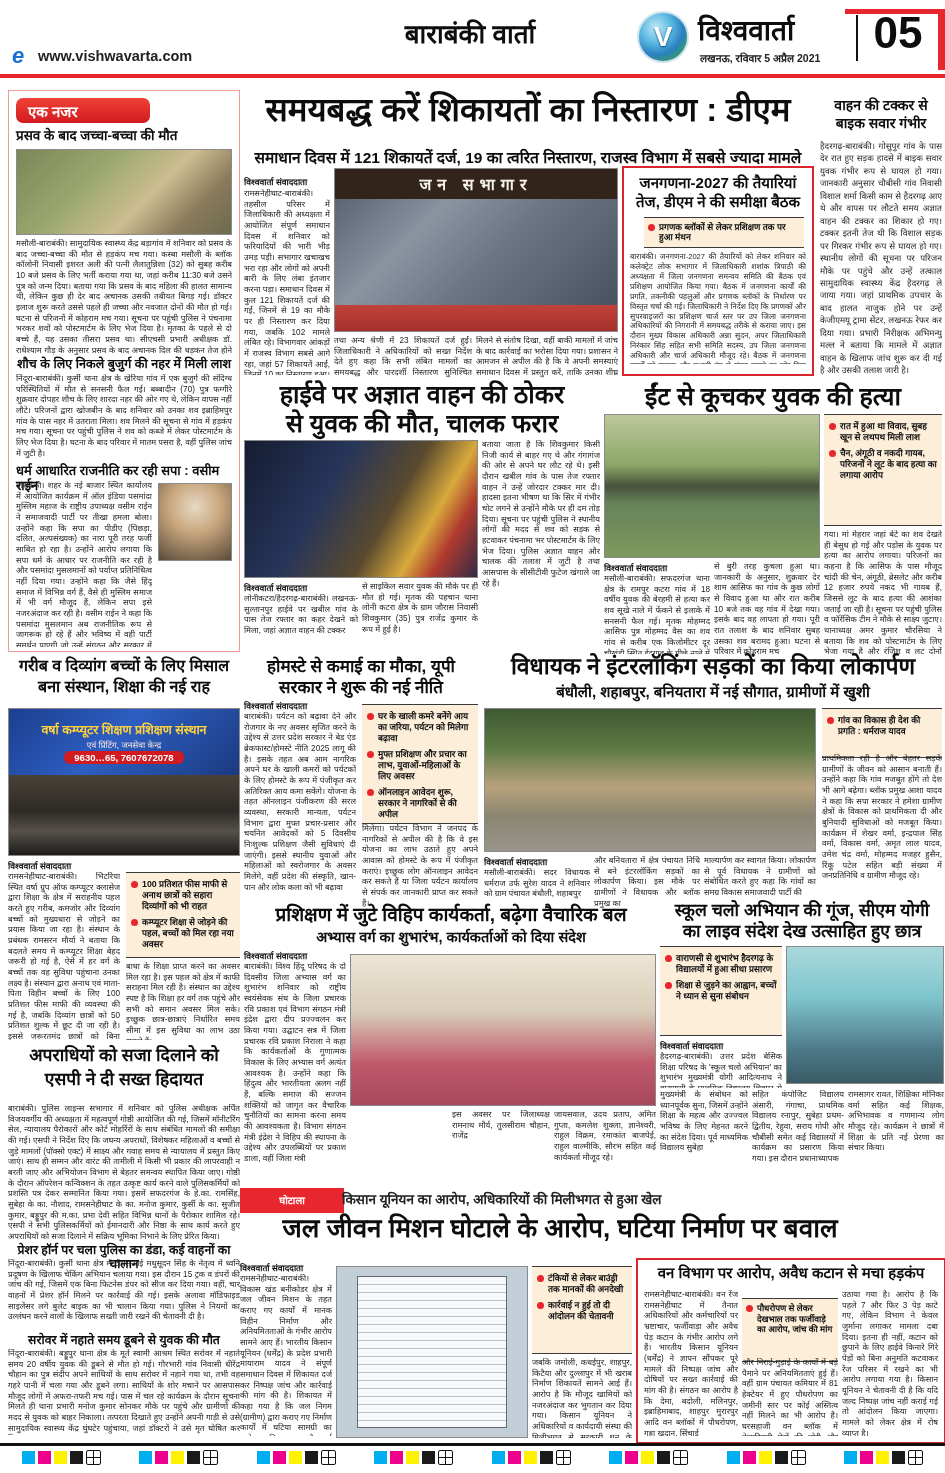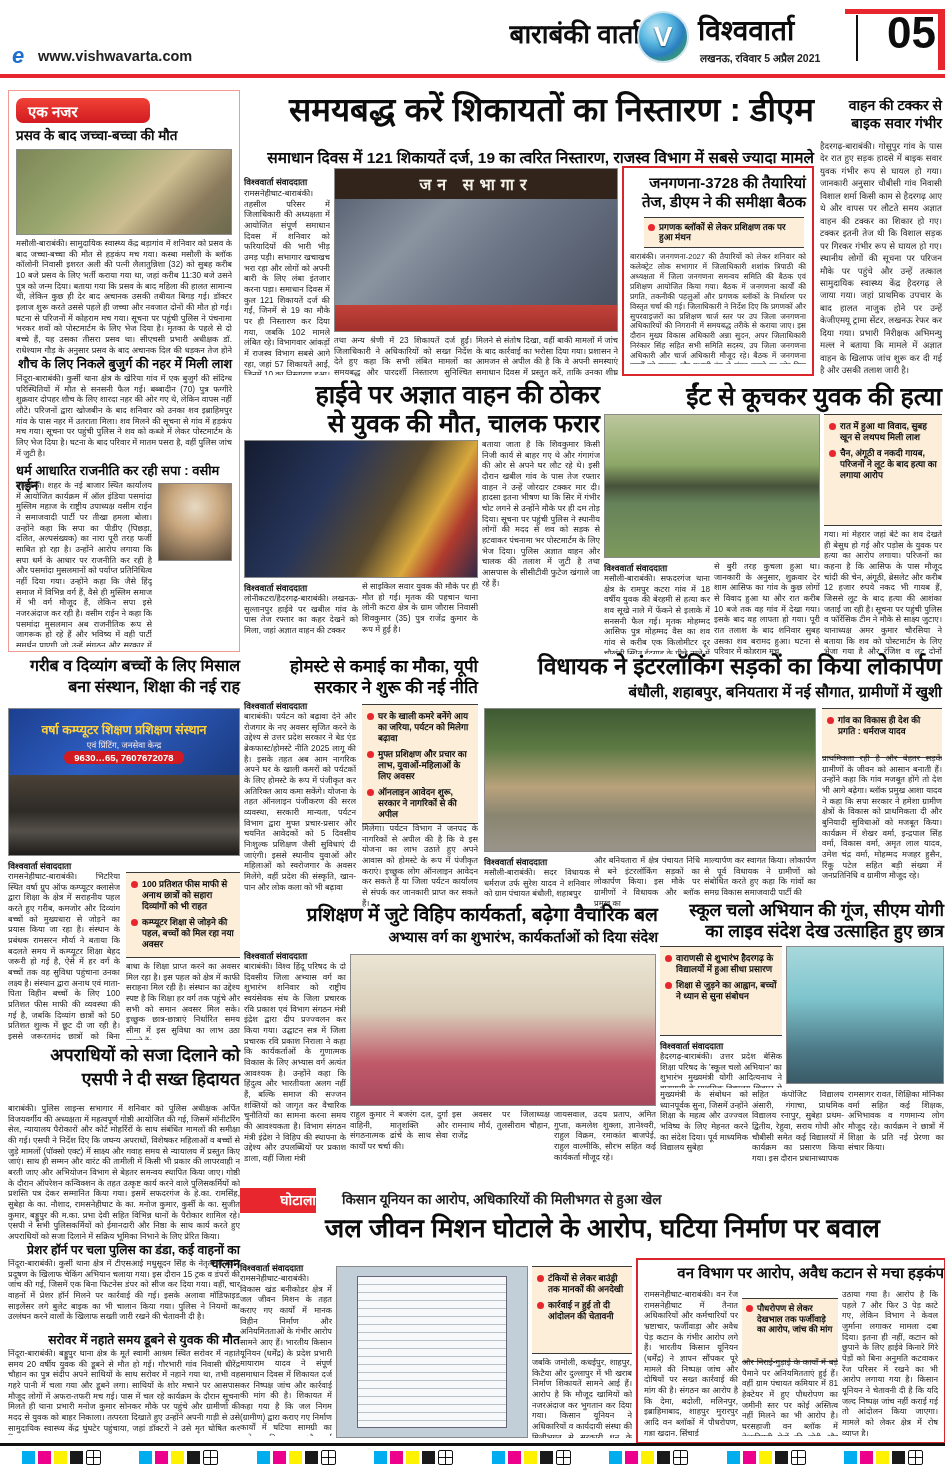--- a/index.html
+++ b/index.html
@@ -1,19 +1,19 @@
 <!DOCTYPE html>
 <html><head>
 <meta charset="utf-8">
 <style>
   html,body{margin:0;padding:0;background:#e9e9e9;}
   .page{position:relative;width:945px;height:1473px;background:#fff;overflow:hidden;
         font-family:"Liberation Sans","DejaVu Sans",sans-serif;color:#1c1c1c;}
   .abs{position:absolute;}
-  .ctr{text-align:right;}
+  .ctr{text-align:center;}
   .h{font-weight:bold;color:#0d0d0d;line-height:1.12;}
   .bd{font-size:8.2px;line-height:1.3;text-align:justify;color:#1d1d1d;overflow:hidden;}
   .byl{font-size:8.6px;font-weight:bold;color:#111;}
   .clip{overflow:hidden;}
   .red{background:#e8262d;}
   .rbox{border:2px solid #d9252b;background:#fff;}
   
   .bbox{background:#fdeeda;border-top:1.5px solid #3a3a3a;border-bottom:1.5px solid #3a3a3a;
         padding:6px 5px;display:flex;flex-direction:column;gap:5px;box-sizing:border-box;}
   .bul{display:flex;gap:4px;font-size:9.3px;font-weight:bold;line-height:1.25;text-align:left;color:#111;}
@@ -141,21 +141,21 @@
   <div class="abs ph phmain" style="left:334px;top:168px;width:284px;height:164px;">
     <div class="sign">जन सभागार</div>
     <div class="scene"></div>
     <div class="table"></div>
   </div>
   <div class="abs bd clip" style="left:334px;top:336px;width:138px;height:42px;">तथा अन्य श्रेणी में 23 शिकायतें दर्ज हुईं। जिलाधिकारी ने अधिकारियों को सख्त निर्देश देते हुए कहा कि सभी लंबित मामलों का समयबद्ध और पारदर्शी निस्तारण सुनिश्चित किया जाए। कुछ फरियादियों को मौके पर राहत</div>
   <div class="abs bd clip" style="left:476px;top:336px;width:142px;height:42px;">मिलने से संतोष दिखा, वहीं बाकी मामलों में जांच के बाद कार्रवाई का भरोसा दिया गया। प्रशासन ने आमजन से अपील की है कि वे अपनी समस्याएं समाधान दिवस में प्रस्तुत करें, ताकि उनका शीघ्र समाधान हो सके।</div>
 
   <div class="abs rbox" style="left:622px;top:166px;width:192px;height:210px;padding:6px;box-sizing:border-box;">
     <div class="h ctr" style="font-size:15px;line-height:1.25;">
-      <span>जनगणना-3728 की तैयारियां</span><br>
+      <span>जनगणना-2027 की तैयारियां</span><br>
       <span>तेज, डीएम ने की समीक्षा बैठक</span>
     </div>
     <div class="bbox" style="margin:5px 0 4px 14px;width:160px;padding:4px;">
       <div class="bul" style="font-size:8.8px;">
           <span class="dot"></span>
         <span>प्रगणक ब्लॉकों से लेकर प्रशिक्षण तक पर हुआ मंथन</span>
         </div>
     </div>
     <div class="bd clip" style="height:112px;font-size:7.6px;">बाराबंकी। जनगणना-2027 की तैयारियों को लेकर शनिवार को कलेक्ट्रेट लोक सभागार में जिलाधिकारी शशांक त्रिपाठी की अध्यक्षता में जिला जनगणना समन्वय समिति की बैठक एवं प्रशिक्षण आयोजित किया गया। बैठक में जनगणना कार्यों की प्रगति, तकनीकी पहलुओं और प्रगणक ब्लॉकों के निर्धारण पर विस्तृत चर्चा की गई। जिलाधिकारी ने निर्देश दिए कि प्रगणकों और सुपरवाइजरों का प्रशिक्षण चार्ज स्तर पर उप जिला जनगणना अधिकारियों की निगरानी में समयबद्ध तरीके से कराया जाए। इस दौरान मुख्य विकास अधिकारी अन्ना सुदन, अपर जिलाधिकारी निरंकार सिंह सहित सभी समिति सदस्य, उप जिला जनगणना अधिकारी और चार्ज अधिकारी मौजूद रहे। बैठक में जनगणना कार्यों को सुचारू और प्रभावी ढंग से संपन्न कराने पर जोर दिया गया।</div>
   </div>
@@ -228,21 +228,20 @@
   <div class="abs byl" style="left:484px;top:856px;">विश्ववार्ता संवाददाता</div>
   <div class="abs bd clip" style="left:484px;top:868px;width:106px;height:66px;">मसौली-बाराबंकी। सदर विधायक धर्मराज उर्फ सुरेश यादव ने शनिवार को ग्राम पंचायत बंधौली, शहाबपुर</div>
   <div class="abs bd clip" style="left:594px;top:856px;width:106px;height:78px;">और बनियतारा में क्षेत्र पंचायत निधि से बने इंटरलॉकिंग सड़कों का लोकार्पण किया। इस मौके पर ग्रामीणों ने विधायक और ब्लॉक प्रमुख का</div>
   <div class="abs bd clip" style="left:704px;top:856px;width:112px;height:78px;">माल्यार्पण कर स्वागत किया। लोकार्पण से पूर्व विधायक ने ग्रामीणों को संबोधित करते हुए कहा कि गांवों का समग्र विकास समाजवादी पार्टी की</div>
 
   <div class="abs h ctr" style="left:244px;top:904px;width:414px;font-size:19px;">प्रशिक्षण में जुटे विहिप कार्यकर्ता, बढ़ेगा वैचारिक बल</div>
   <div class="abs h ctr" style="left:244px;top:929px;width:414px;font-size:14.5px;">अभ्यास वर्ग का शुभारंभ, कार्यकर्ताओं को दिया संदेश</div>
   <div class="abs byl" style="left:244px;top:950px;">विश्ववार्ता संवाददाता</div>
   <div class="abs bd clip" style="left:244px;top:962px;width:102px;height:224px;">बाराबंकी। विश्व हिंदू परिषद के दो दिवसीय जिला अभ्यास वर्ग का शुभारंभ शनिवार को राष्ट्रीय स्वयंसेवक संघ के जिला प्रचारक रवि प्रकाश एवं विभाग संगठन मंत्री इंद्रेश द्वारा दीप प्रज्ज्वलन कर किया गया। उद्घाटन सत्र में जिला प्रचारक रवि प्रकाश निराला ने कहा कि कार्यकर्ताओं के गुणात्मक विकास के लिए अभ्यास वर्ग अत्यंत आवश्यक है। उन्होंने कहा कि हिंदुत्व और भारतीयता अलग नहीं हैं, बल्कि समाज की सज्जन शक्तियों को जागृत कर वैचारिक चुनौतियों का सामना करना समय की आवश्यकता है। विभाग संगठन मंत्री इंद्रेश ने विहिप की स्थापना के उद्देश्य और उपलब्धियों पर प्रकाश डाला, वहीं जिला मंत्री</div>
   <div class="abs ph phvhp" style="left:350px;top:954px;width:306px;height:152px;"></div>
-  <div class="abs bd clip" style="left:350px;top:1110px;width:98px;height:76px;">राहुल कुमार ने बजरंग दल, दुर्गा वाहिनी, मातृशक्ति और संगठनात्मक ढांचे के साथ सेवा कार्यों पर चर्चा की।</div>
   <div class="abs bd clip" style="left:452px;top:1110px;width:98px;height:76px;">इस अवसर पर जिलाध्यक्ष रामनाथ मौर्य, तुलसीराम चौहान, राजेंद्र</div>
   <div class="abs bd clip" style="left:554px;top:1110px;width:102px;height:76px;">जायसवाल, उदय प्रताप, अमित गुप्ता, कमलेश शुक्ला, ज्ञानेश्वरी, राहुल विक्रम, रमाकांत बाजपेई, राहुल वाल्मीकि, सौरभ सहित कई कार्यकर्ता मौजूद रहे।</div>
 
   <div class="abs h ctr" style="left:660px;top:900px;width:284px;font-size:17.5px;line-height:1.2;">
     <span>स्कूल चलो अभियान की गूंज, सीएम योगी</span><br>
     <span>का लाइव संदेश देख उत्साहित हुए छात्र</span>
   </div>
   <div class="abs bbox" style="left:660px;top:946px;width:122px;height:90px;">
     <div class="bul" style="font-size:8.8px;justify-content:flex-end;">
         <span class="dot"></span>
@@ -253,21 +252,21 @@
       <span>शिक्षा से जुड़ने का आह्वान, बच्चों ने ध्यान से सुना संबोधन</span>
       </div>
   </div>
   <div class="abs byl" style="left:660px;top:1040px;">विश्ववार्ता संवाददाता</div>
   <div class="abs bd clip" style="left:660px;top:1052px;width:122px;height:36px;">हैदरगढ़-बाराबंकी। उत्तर प्रदेश बेसिक शिक्षा परिषद के 'स्कूल चलो अभियान' का शुभारंभ मुख्यमंत्री योगी आदित्यनाथ ने वाराणसी के प्राथमिक विद्यालय शिवपुर से किया। इस अवसर पर हैदरगढ़ ब्लॉक के सभी विद्यालयों में स्मार्ट माध्यम से लाइव कार्यक्रम दिखाया गया। छात्रों ने</div>
   <div class="abs ph phsch" style="left:786px;top:946px;width:158px;height:138px;"></div>
   <div class="abs bd clip" style="left:660px;top:1090px;width:88px;height:98px;">मुख्यमंत्री के संबोधन को ध्यानपूर्वक सुना, जिसमें उन्होंने शिक्षा के महत्व और उज्ज्वल भविष्य के लिए मेहनत करने का संदेश दिया। पूर्व माध्यमिक विद्यालय सुबेहा</div>
   <div class="abs bd clip" style="left:752px;top:1090px;width:92px;height:98px;">सहित कंपोजिट विद्यालय अंसारी, गंगाचा, प्राथमिक विद्यालय रनापुर, सुबेहा प्रथम-द्वितीय, रेहुवा, सराय गोपी और चौबीसी समेत कई विद्यालयों में कार्यक्रम का प्रसारण किया गया। इस दौरान प्रधानाध्यापक</div>
   <div class="abs bd clip" style="left:848px;top:1090px;width:96px;height:98px;">रामसागर रावत, शिक्षिका मोनिका वर्मा सहित कई शिक्षक, अभिभावक व गणमान्य लोग मौजूद रहे। कार्यक्रम ने छात्रों में शिक्षा के प्रति नई प्रेरणा का संचार किया।</div>
 
-  <div class="abs red ctr" style="left:240px;top:1188px;width:76px;height:25px;color:#fff;font-weight:bold;font-size:14px;line-height:25px;">घोटाला</div>
+  <div class="abs red ctr" style="left:240px;top:1188px;width:104px;height:25px;color:#fff;font-weight:bold;font-size:10px;line-height:25px;">घोटाला</div>
   <div class="abs h" style="left:342px;top:1192px;font-size:13.5px;color:#222;">किसान यूनियन का आरोप, अधिकारियों की मिलीभगत से हुआ खेल</div>
   <div class="abs h ctr" style="left:240px;top:1214px;width:640px;font-size:26px;">जल जीवन मिशन घोटाले के आरोप, घटिया निर्माण पर बवाल</div>
   <div class="abs byl" style="left:240px;top:1262px;">विश्ववार्ता संवाददाता</div>
   <div class="abs bd clip" style="left:240px;top:1274px;width:92px;height:162px;">रामसनेहीघाट-बाराबंकी। विकास खंड बनीकोडर क्षेत्र में जल जीवन मिशन के तहत कराए गए कार्यों में मानक विहीन निर्माण और अनियमितताओं के गंभीर आरोप सामने आए हैं। भारतीय किसान यूनियन (धर्मेंद्र) के प्रदेश प्रभारी मायाराम यादव ने संपूर्ण समाधान दिवस में शिकायत दर्ज कर निष्पक्ष जांच और कार्रवाई की मांग की है। शिकायत में कहा गया है कि जल निगम (ग्रामीण) द्वारा कराए गए निर्माण कार्यों में घटिया सामग्री का इस्तेमाल किया गया और कई जगह अधूरे व निम्न गुणवत्ता के काम कराए गए। इब्राहिमाबाद में बाउंड्री निर्माण में अनियमितता,</div>
   <div class="abs ph phletter" style="left:336px;top:1266px;width:192px;height:172px;">
     <div class="paper"></div>
   </div>
   <div class="abs bbox" style="left:532px;top:1266px;width:100px;height:88px;">
     <div class="bul" style="font-size:8.8px;">
         <span class="dot"></span>

